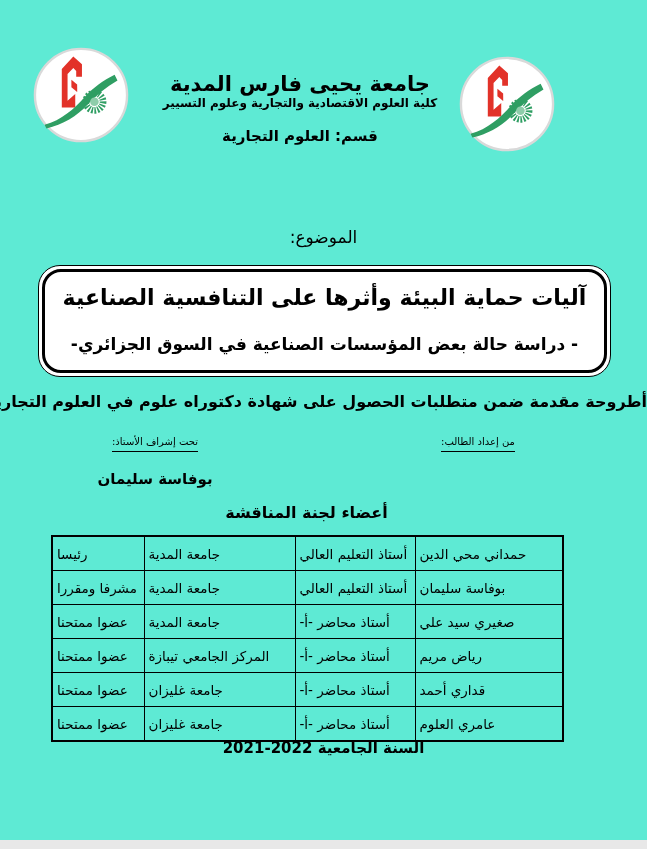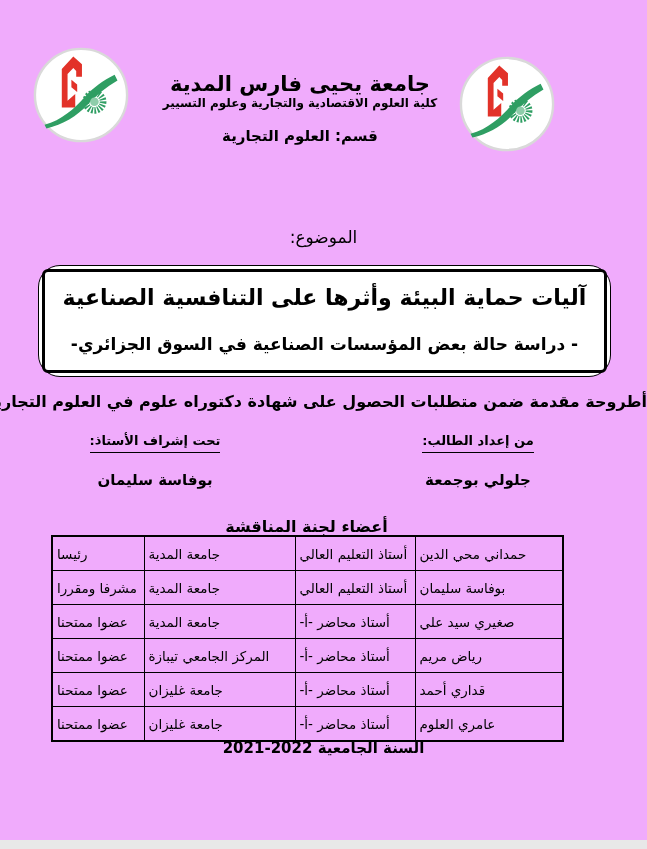--- a/index.html
+++ b/index.html
@@ -1,19 +1,19 @@
 <!DOCTYPE html>
 <html lang="ar" dir="rtl"><head>
 <meta charset="utf-8">
 <style>
   html,body{margin:0;padding:0;background:#ffffff;}
   .page{
     position:relative;
     width:647px;height:849px;
-    background:#f0abfc;
+    background:#5eead4;
     font-family:"DejaVu Sans", sans-serif;
     color:#000;
     direction:rtl;
     overflow:hidden;
   }
   
   .logo{position:absolute;width:96px;height:96px;}
   .logo-left{left:33px;top:47px;}
   .logo-right{right:92px;top:56px;}
   .logo svg{display:block;width:100%;height:100%;}
@@ -32,44 +32,44 @@
   }
   
   .title-box-outer{
     position:absolute;left:38px;top:265px;width:573px;
     box-sizing:border-box;
     border:1.5px solid #000;border-radius:22px;
     padding:3px;
     background:#fff;
   }
   .title-box-inner{
-    border:3px solid #000;border-radius:6px;
+    border:3px solid #000;border-radius:19px;
     text-align:center;
     padding:13px 6px 15px 6px;
   }
   .title-line1{font-size:22px;font-weight:bold;line-height:1.2;}
   .title-line2{font-size:17px;font-weight:bold;line-height:1.2;margin-top:23px;}
   
   .thesis-statement{
     position:absolute;top:392px;left:0;width:100%;
     text-align:center;font-size:16px;font-weight:bold;white-space:nowrap;
   }
   
   .byline-block{position:absolute;top:430px;width:200px;text-align:center;}
   .byline-student{right:69px;}
   .byline-supervisor{left:55px;}
   .byline-label{
-    display:inline-block;font-size:13px;font-weight:bold;
+    display:inline-block;font-size:10px;font-weight:normal;
     border-bottom:1.5px solid #000;padding-bottom:4px;
   }
   .byline-name{font-size:15px;font-weight:bold;margin-top:18px;}
   
   .committee-heading{
     position:absolute;top:503px;left:51px;width:511px;
-    text-align:center;font-size:16px;font-weight:bold;margin-top:14px;
+    text-align:center;font-size:16px;font-weight:bold;
   }
   .committee-table{
     position:absolute;top:535px;left:51px;width:511px;
     border-collapse:collapse;table-layout:fixed;
     border:2px solid #000;
   }
   .committee-table td{
     border:1.2px solid #000;
     height:31px;
     font-size:13.5px;
@@ -128,21 +128,20 @@
     <div class="title-box-inner">
       <div class="title-line1">آليات حماية البيئة وأثرها على التنافسية الصناعية</div>
       <div class="title-line2">- دراسة حالة بعض المؤسسات الصناعية في السوق الجزائري-</div>
     </div>
   </div>
 
   <div class="thesis-statement">أطروحة مقدمة ضمن متطلبات الحصول على شهادة دكتوراه علوم في العلوم التجارية</div>
 
   <div class="byline-block byline-student">
     <span class="byline-label">من إعداد الطالب:</span>
-    <div class="byline-name">جلولي بوجمعة</div>
   </div>
 
   <div class="byline-block byline-supervisor">
     <span class="byline-label">تحت إشراف الأستاذ:</span>
     <div class="byline-name">بوفاسة سليمان</div>
   </div>
 
   <div class="committee-heading">أعضاء لجنة المناقشة</div>
 
   <table class="committee-table">

